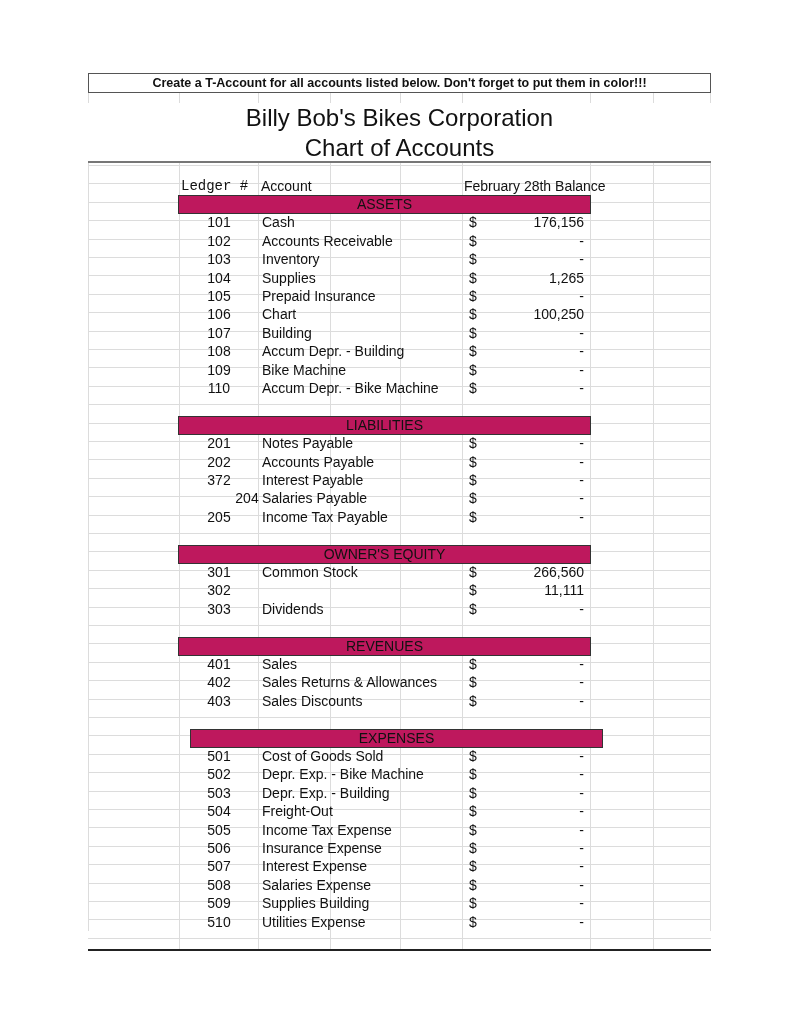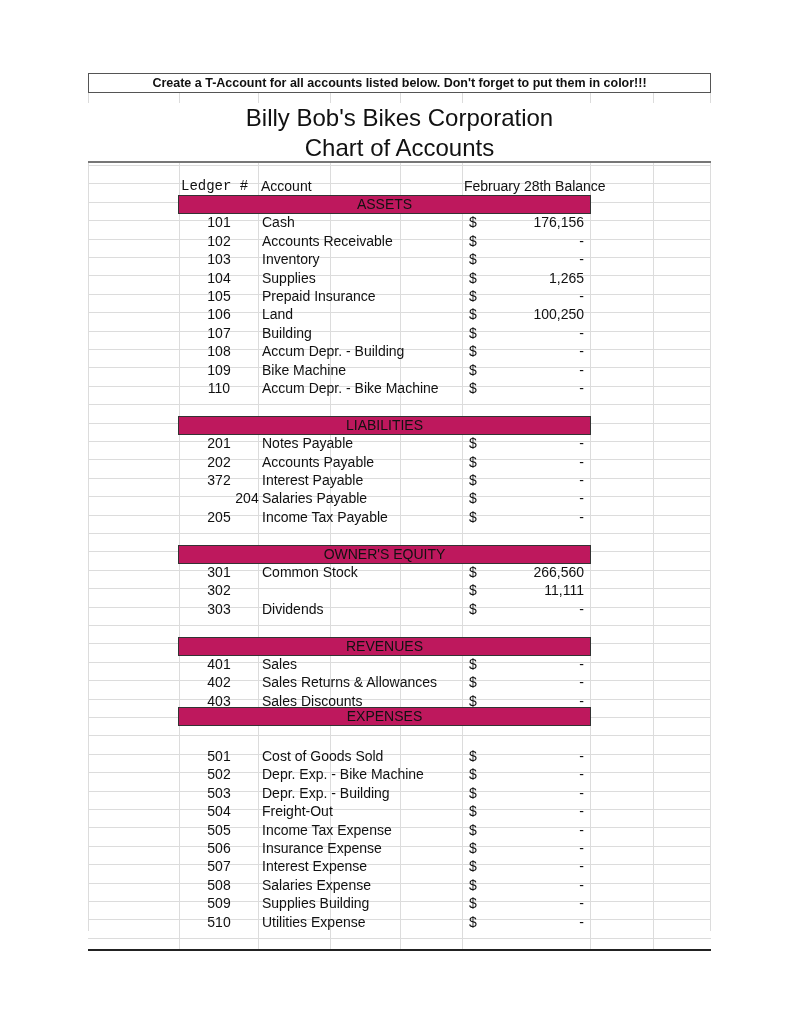--- a/index.html
+++ b/index.html
@@ -106,21 +106,21 @@
       <div class="cell amt" style="left: 404px; top: 177px;">-</div>
       <div class="cell num" style="left: 91px; top: 196px;">104</div>
       <div class="cell " style="left: 174px; top: 196px;">Supplies</div>
       <div class="cell dollar" style="left: 381px; top: 196px;">$</div>
       <div class="cell amt" style="left: 404px; top: 196px;">1,265</div>
       <div class="cell num" style="left: 91px; top: 214px;">105</div>
       <div class="cell " style="left: 174px; top: 214px;">Prepaid Insurance</div>
       <div class="cell dollar" style="left: 381px; top: 214px;">$</div>
       <div class="cell amt" style="left: 404px; top: 214px;">-</div>
       <div class="cell num" style="left: 91px; top: 232px;">106</div>
-      <div class="cell " style="left: 174px; top: 232px;">Land</div>
+      <div class="cell " style="left: 174px; top: 232px;">Chart</div>
       <div class="cell dollar" style="left: 381px; top: 232px;">$</div>
       <div class="cell amt" style="left: 404px; top: 232px;">100,250</div>
       <div class="cell num" style="left: 91px; top: 251px;">107</div>
       <div class="cell " style="left: 174px; top: 251px;">Building</div>
       <div class="cell dollar" style="left: 381px; top: 251px;">$</div>
       <div class="cell amt" style="left: 404px; top: 251px;">-</div>
       <div class="cell num" style="left: 91px; top: 269px;">108</div>
       <div class="cell " style="left: 174px; top: 269px;">Accum Depr. - Building</div>
       <div class="cell dollar" style="left: 381px; top: 269px;">$</div>
       <div class="cell amt" style="left: 404px; top: 269px;">-</div>
@@ -172,21 +172,21 @@
       <div class="cell dollar" style="left: 381px; top: 582px;">$</div>
       <div class="cell amt" style="left: 404px; top: 582px;">-</div>
       <div class="cell num" style="left: 91px; top: 600px;">402</div>
       <div class="cell " style="left: 174px; top: 600px;">Sales Returns &amp; Allowances</div>
       <div class="cell dollar" style="left: 381px; top: 600px;">$</div>
       <div class="cell amt" style="left: 404px; top: 600px;">-</div>
       <div class="cell num" style="left: 91px; top: 619px;">403</div>
       <div class="cell " style="left: 174px; top: 619px;">Sales Discounts</div>
       <div class="cell dollar" style="left: 381px; top: 619px;">$</div>
       <div class="cell amt" style="left: 404px; top: 619px;">-</div>
-      <div class="section" style="top: 634px;">EXPENSES</div>
+      <div class="section" style="top: 656px; margin-left: 12px;">EXPENSES</div>
       <div class="cell num" style="left: 91px; top: 674px;">501</div>
       <div class="cell " style="left: 174px; top: 674px;">Cost of Goods Sold</div>
       <div class="cell dollar" style="left: 381px; top: 674px;">$</div>
       <div class="cell amt" style="left: 404px; top: 674px;">-</div>
       <div class="cell num" style="left: 91px; top: 692px;">502</div>
       <div class="cell " style="left: 174px; top: 692px;">Depr. Exp. - Bike Machine</div>
       <div class="cell dollar" style="left: 381px; top: 692px;">$</div>
       <div class="cell amt" style="left: 404px; top: 692px;">-</div>
       <div class="cell num" style="left: 91px; top: 711px;">503</div>
       <div class="cell " style="left: 174px; top: 711px;">Depr. Exp. - Building</div>

